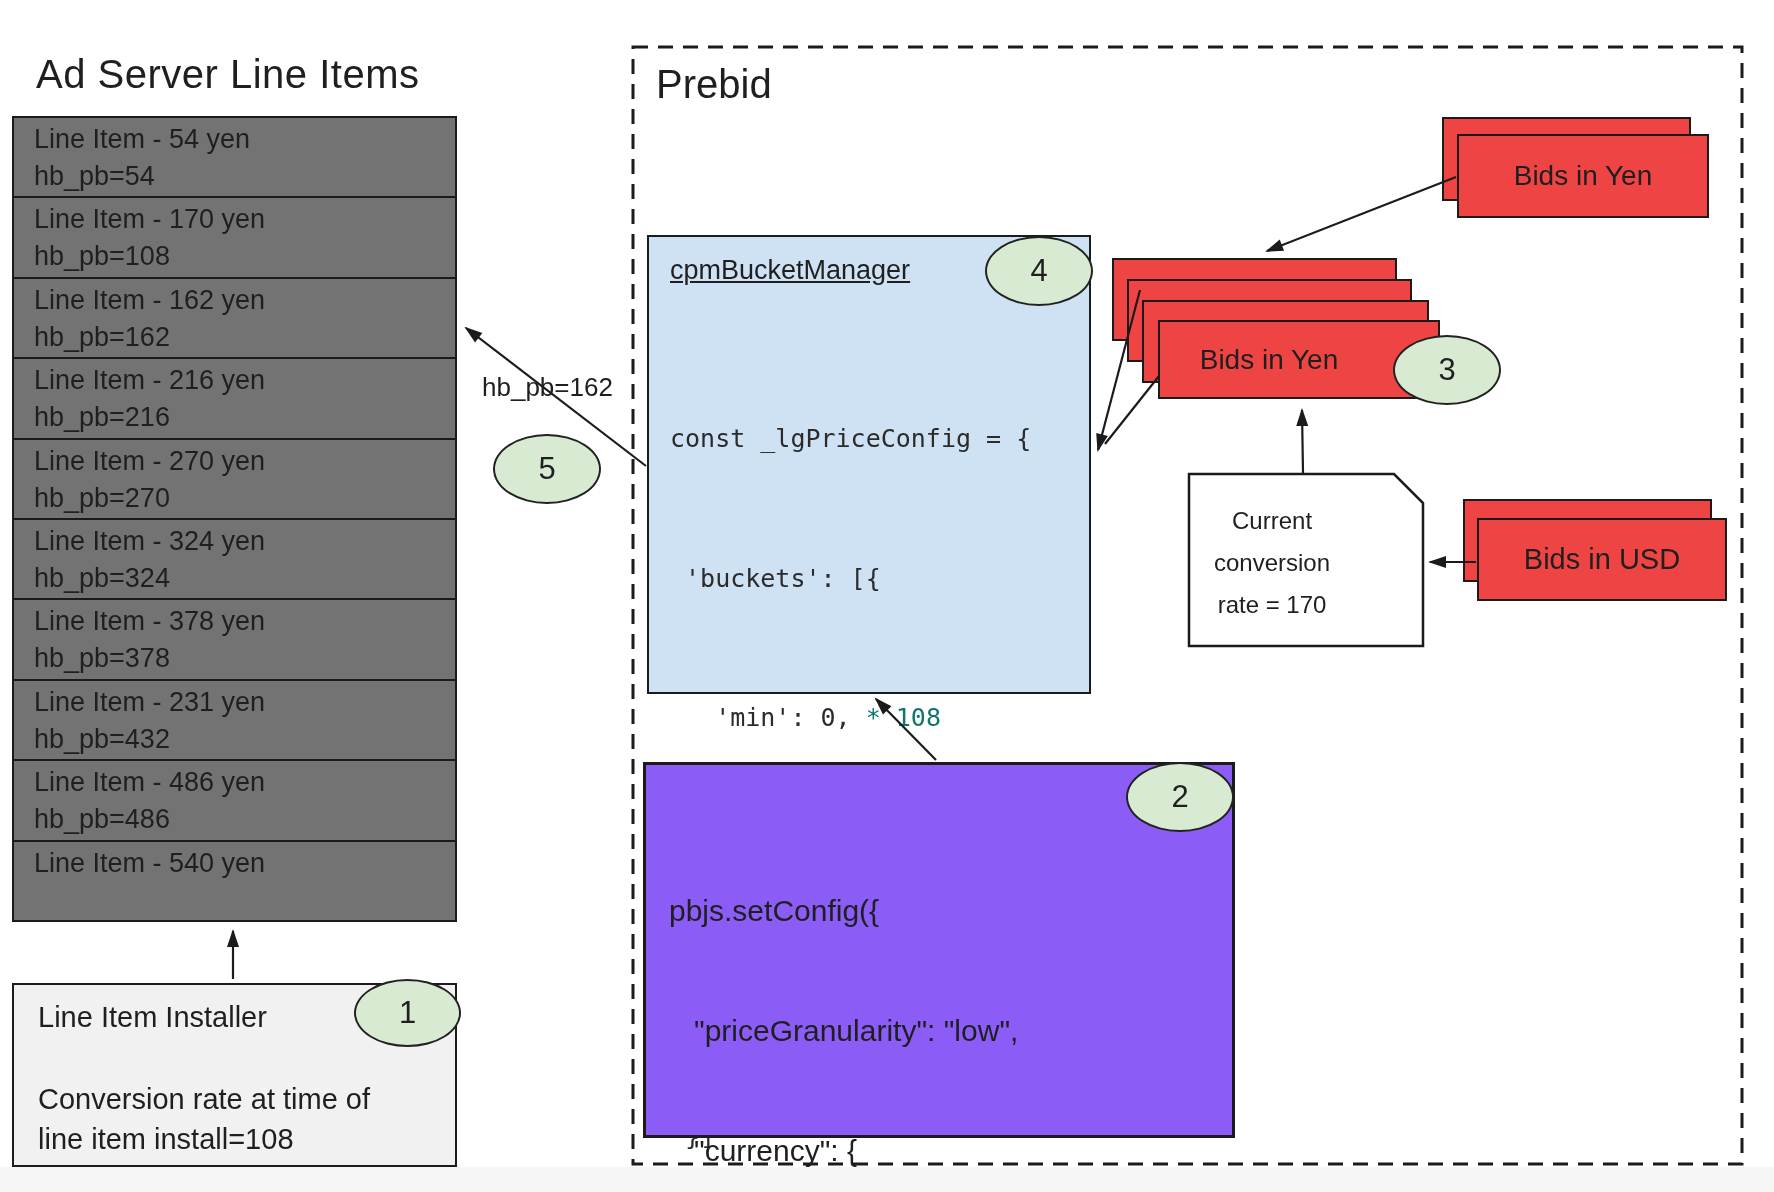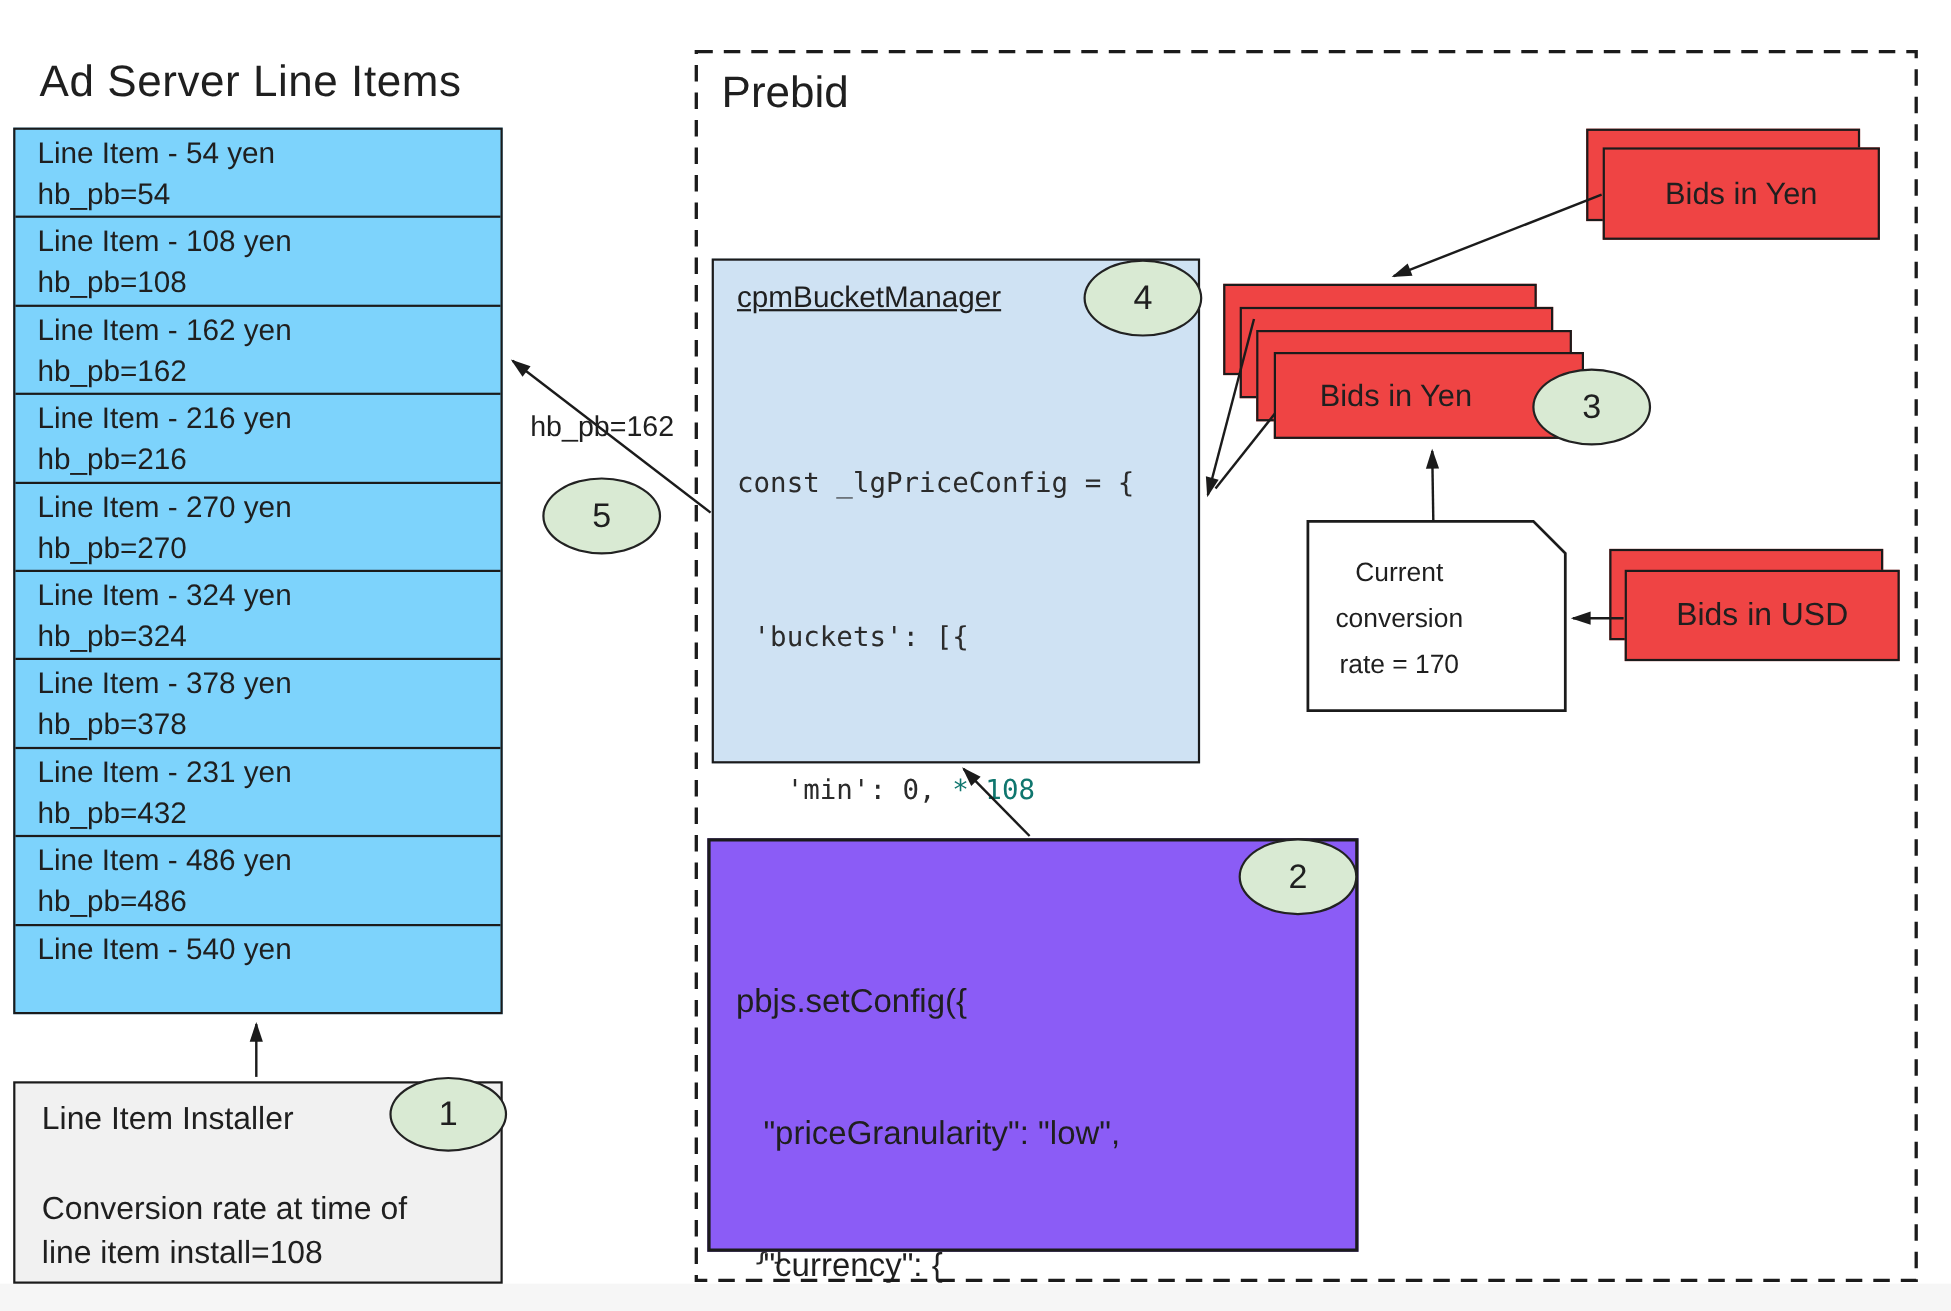--- a/index.html
+++ b/index.html
@@ -5,21 +5,21 @@
   html,body{margin:0;padding:0;background:#fff;}
   .canvas{
     position:relative;width:1774px;height:1192px;background:#ffffff;overflow:hidden;
     font-family:"Liberation Sans",sans-serif;color:#1f1f1f;
   }
   .bottom-strip{position:absolute;left:0;top:1167px;width:1774px;height:25px;background:#f6f6f6;}
   
   .lt-title{position:absolute;left:36px;top:52px;font-size:40px;letter-spacing:0.5px;}
   .li-table{
     position:absolute;left:12px;top:116px;width:441px;height:802px;
-    background:#7dd3fc;border:2.5px solid #1b1b1b;display:flex;flex-direction:column;
+    background:#737373;border:2.5px solid #1b1b1b;display:flex;flex-direction:column;
   }
   .li-row{flex:1;border-bottom:2px solid #1b1b1b;padding:3px 0 0 20px;font-size:27px;line-height:37px;display:flex;flex-direction:column;overflow:hidden;}
   .li-row:last-child{border-bottom:none;gap:38px;}
   .installer{position:absolute;left:12px;top:983px;width:441px;height:180px;background:#f1f1f1;border:2.5px solid #1b1b1b;}
   .installer-title{position:absolute;left:24px;top:16px;font-size:29px;}
   .installer-note{position:absolute;left:24px;top:94px;font-size:29px;line-height:40px;}
   
   .badge{
     position:absolute;background:#d9ead3;border:2.5px solid #222;border-radius:50%;
     display:flex;align-items:center;justify-content:center;font-size:31px;z-index:12;
@@ -62,21 +62,21 @@
   <div class="bottom-strip"></div>
 
   <div class="lt-title">Ad Server Line Items</div>
 
   <div class="li-table">
     <div class="li-row">
       <span>Line Item - 54 yen</span>
       <span>hb_pb=54</span>
     </div>
     <div class="li-row">
-      <span>Line Item - 108 yen</span>
+      <span>Line Item - 170 yen</span>
       <span>hb_pb=108</span>
     </div>
     <div class="li-row">
       <span>Line Item - 162 yen</span>
       <span>hb_pb=162</span>
     </div>
     <div class="li-row">
       <span>Line Item - 216 yen</span>
       <span>hb_pb=216</span>
     </div>

